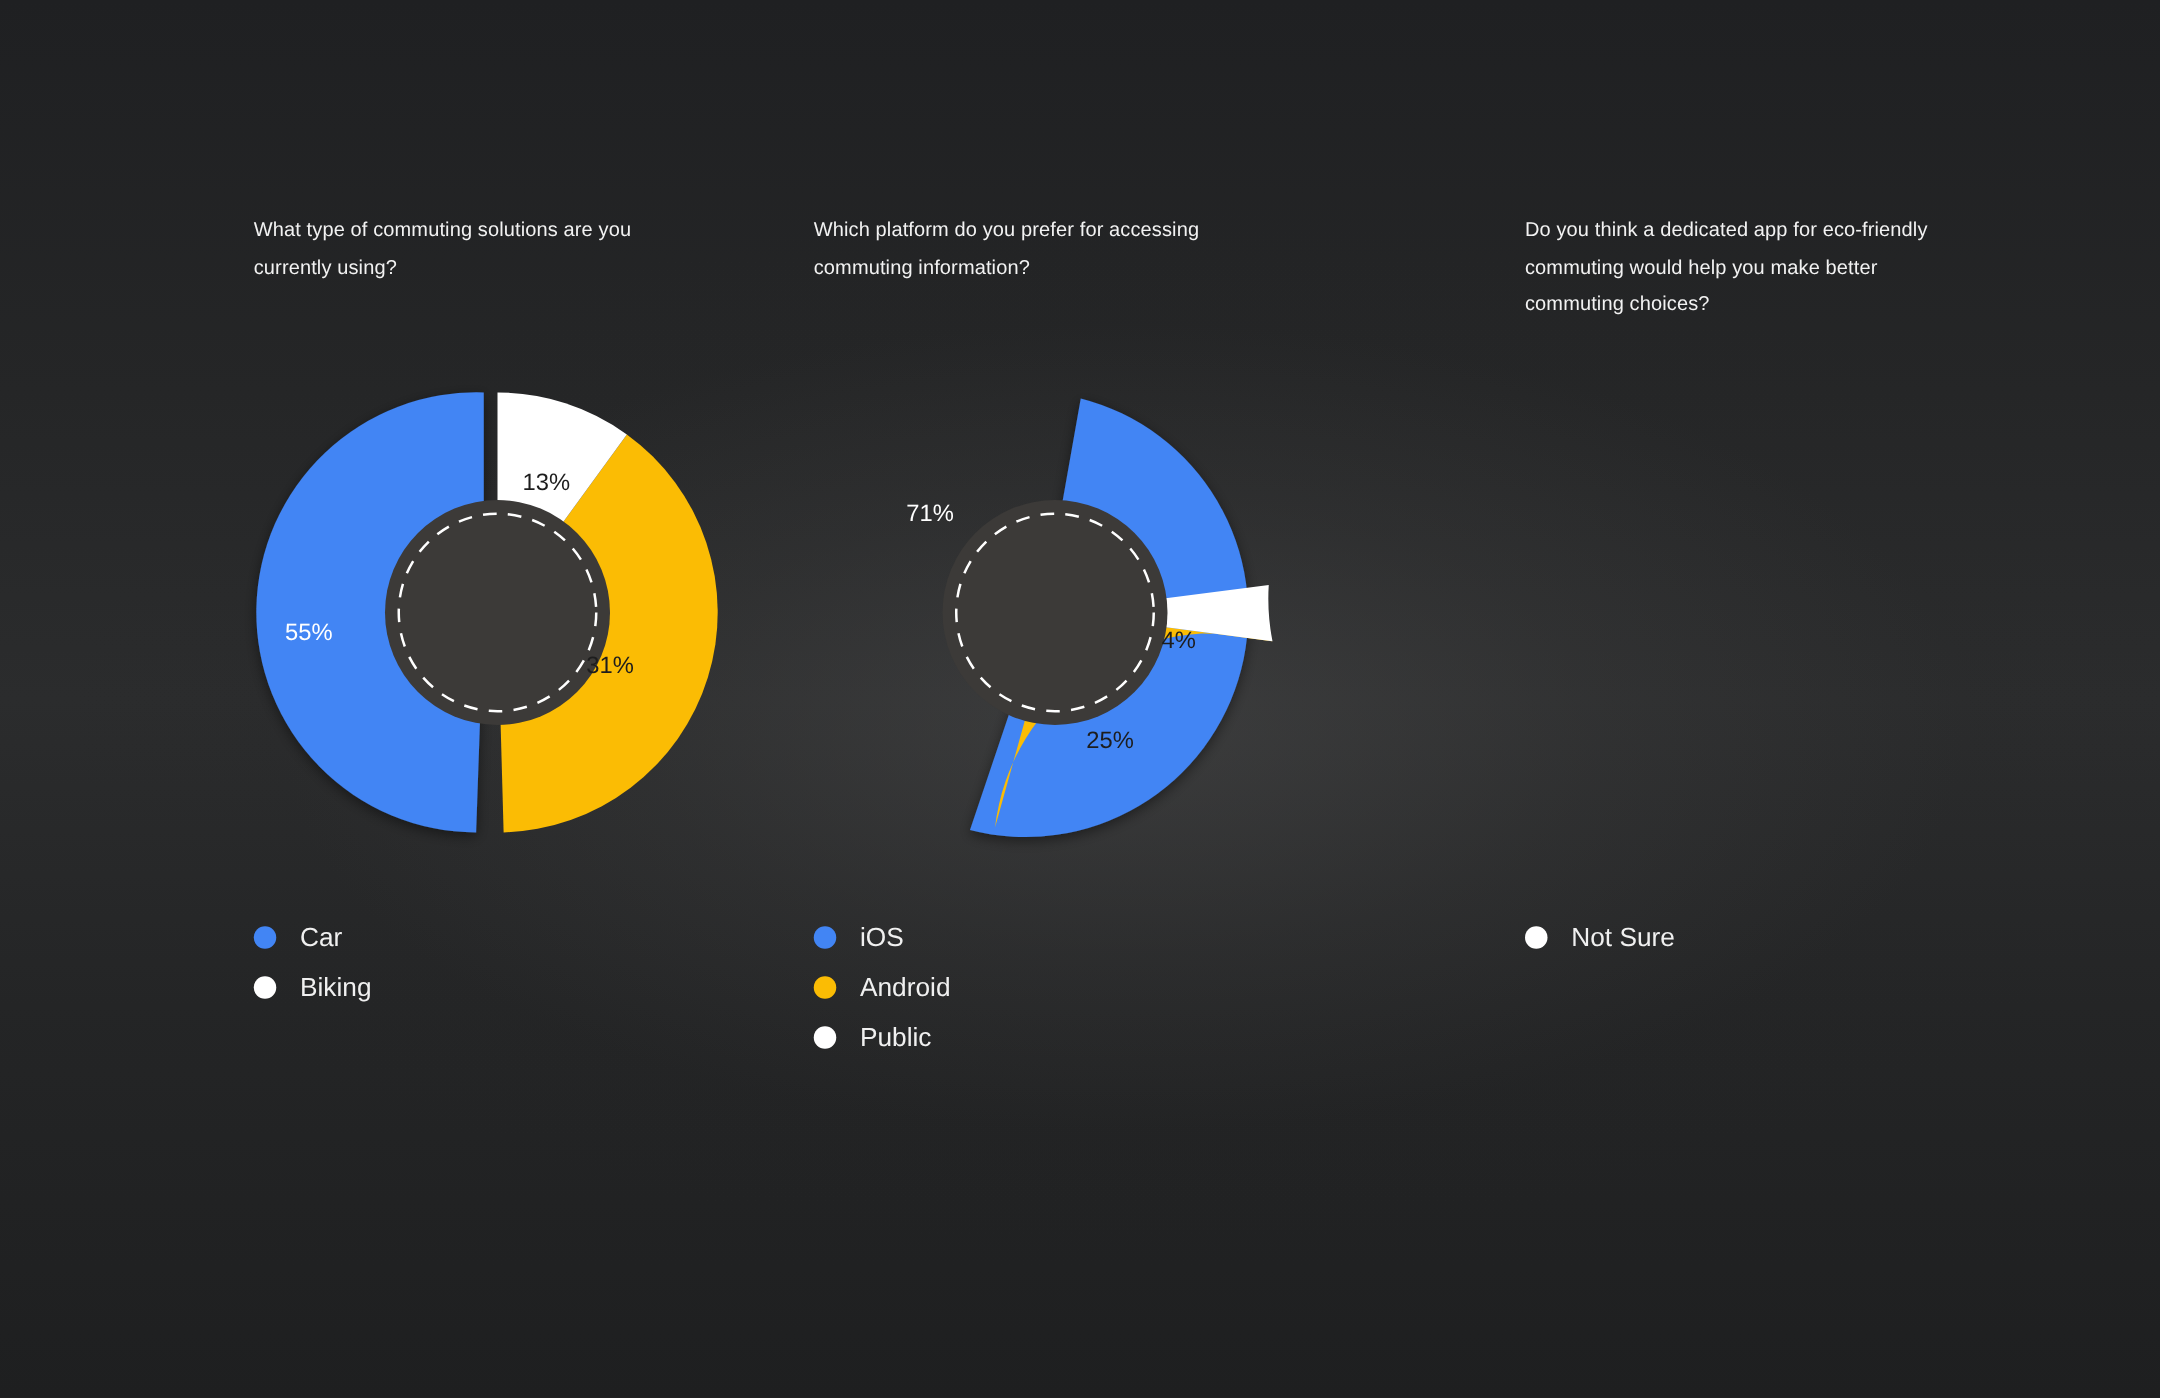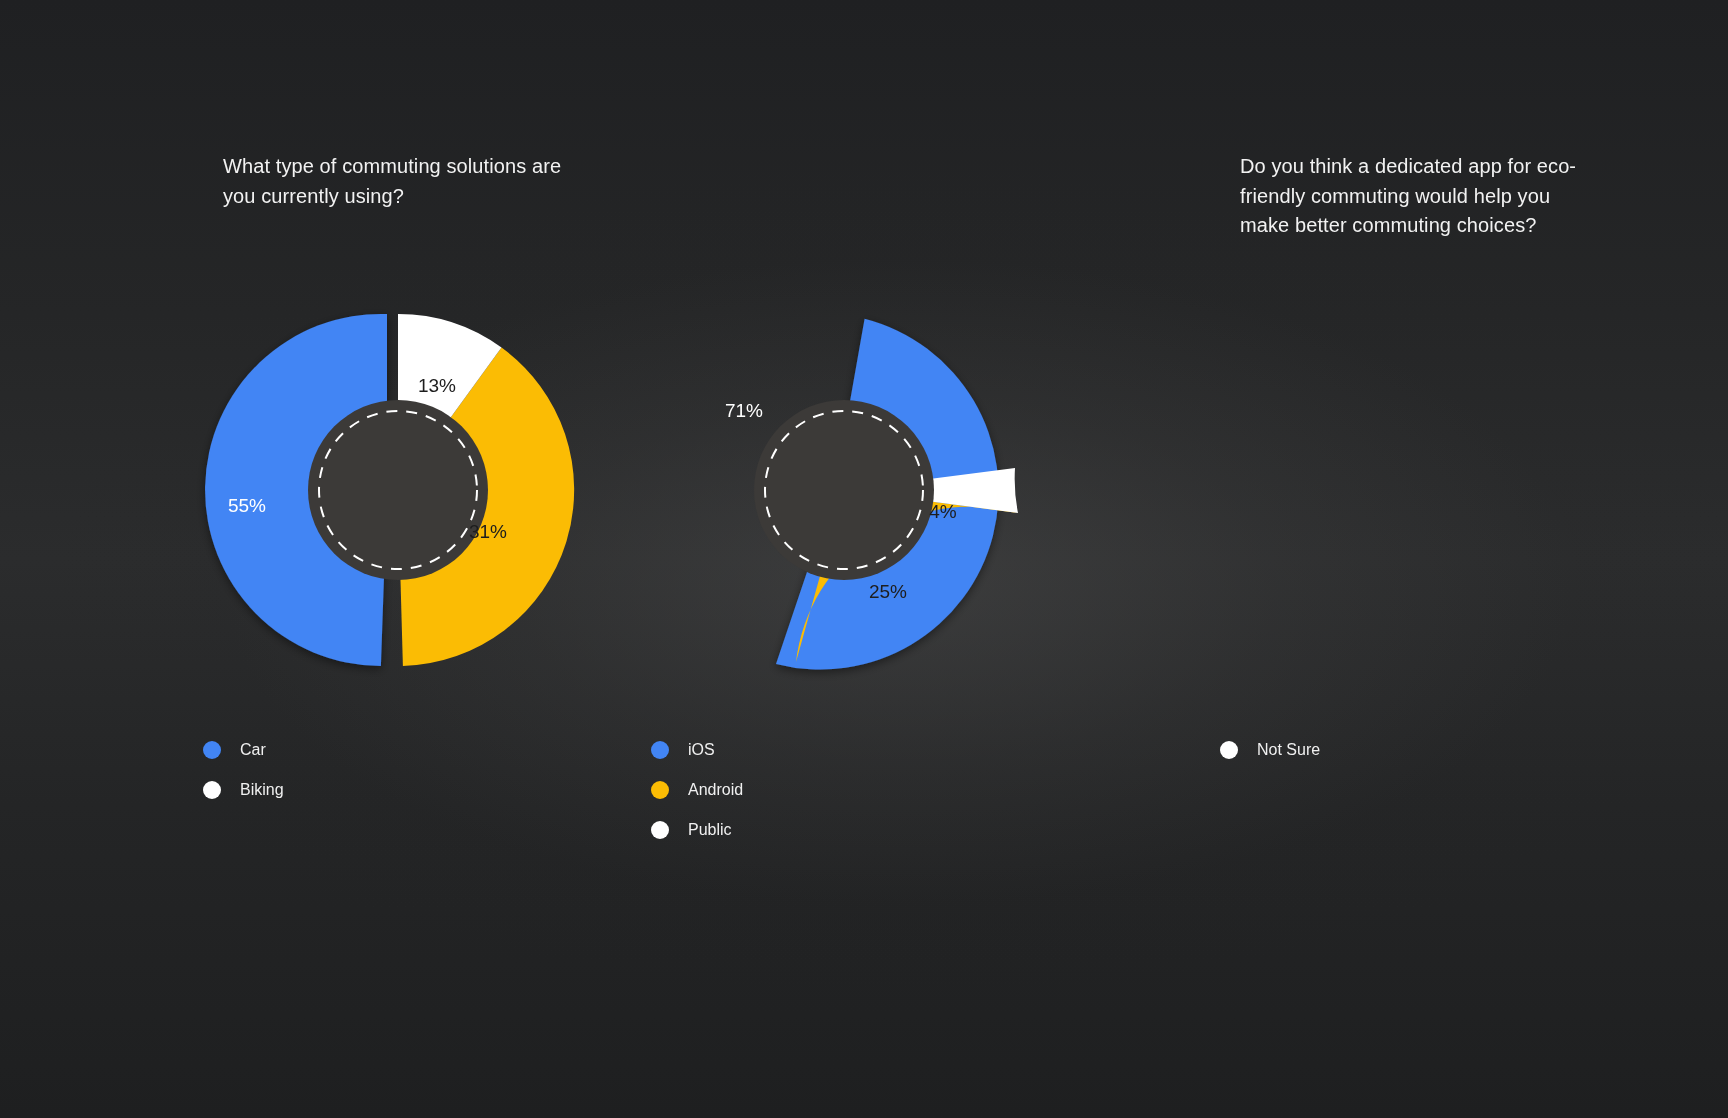--- a/index.html
+++ b/index.html
@@ -33,28 +33,27 @@
     width: 576px;
     height: 1118px;
   }
   .panel-inner {
     position: absolute;
     left: 0; top: 0;
     width: 100%; height: 100%;
   }
   .q-title {
     position: absolute;
-    top: 152px;
+    top: 170px;
     width: 360px;
-    font-size: 20px;
+    font-size: 16px;
     line-height: 29.5px;
     color: #f2f2f2;
     font-weight: 400;
     letter-spacing: 0.1px;
-    margin-left: 20px;
   }
   .panel:nth-child(1) .q-title { left: 203px; }
   .panel:nth-child(2) .q-title { left: 75px; }
   .panel:nth-child(3) .q-title { left: 68px; }
 
   .chart-wrap {
     position: absolute;
     top: 300px;
     width: 390px;
     height: 370px;
@@ -88,21 +87,21 @@
     height: 40px;
   }
   .legend-dot {
     width: 18px;
     height: 18px;
     border-radius: 50%;
     flex: 0 0 auto;
   }
   .legend-label {
     margin-left: 19px;
-    font-size: 16px;
+    font-size: 21px;
     color: #f0f0f0;
     line-height: 1;
     white-space: nowrap;
   }
 </style>
 </head>
 <body>
 
 <div id="bg-gradient"></div>
 
@@ -158,20 +157,21 @@
         <div class="legend-row">
           <span class="legend-dot" style="background:#ffffff"></span>
           <span class="legend-label">Biking</span>
         </div>
       </div>
     </div>
   </div>
 
   <div class="panel">
     <div class="panel-inner">
+      <div class="q-title">Which platform do you prefer for accessing commuting information?</div>
 
       <div class="chart-wrap">
         <svg class="chart-svg" viewBox="0 0 390 370" xmlns="http://www.w3.org/2000/svg">
           <defs>
             <filter id="sh2" x="-40%" y="-40%" width="180%" height="180%">
               <feDropShadow dx="0" dy="3" stdDeviation="5" flood-color="#000000" flood-opacity="0.45"></feDropShadow>
             </filter>
           </defs>
 
           <g filter="url(#sh2)">

